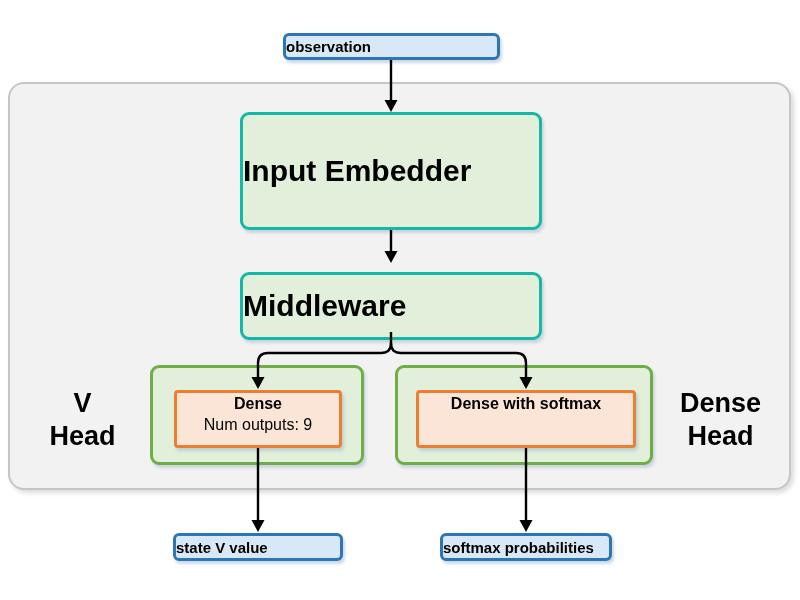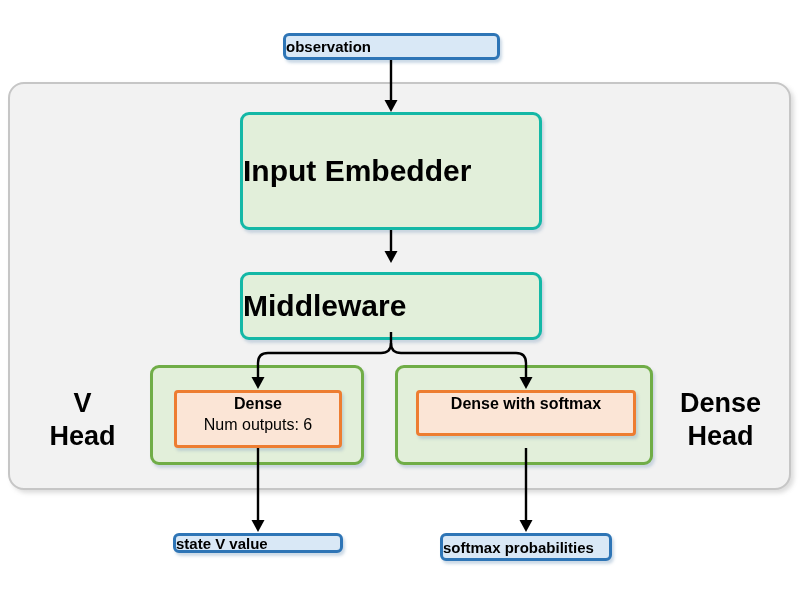--- a/index.html
+++ b/index.html
@@ -48,22 +48,22 @@
     position:absolute;text-align:center;color:#000;
     font-size:27px;font-weight:bold;line-height:33px;
   }
 
   #observation-node{left:283px;top:33px;width:217px;height:27px;}
   #input-embedder-node{left:240px;top:112px;width:302px;height:118px;}
   #middleware-node{left:240px;top:272px;width:302px;height:68px;}
   #v-head-container{left:150px;top:365px;width:214px;height:100px;}
   #v-dense-node{left:174px;top:390px;width:168px;height:58px;}
   #policy-head-container{left:395px;top:365px;width:258px;height:100px;}
-  #policy-dense-node{left:416px;top:390px;width:220px;height:46px;}
-  #state-v-node{left:173px;top:533px;width:170px;height:20px;}
+  #policy-dense-node{left:416px;top:390px;width:220px;height:58px;}
+  #state-v-node{left:173px;top:533px;width:170px;height:28px;}
   #action-prob-node{left:440px;top:533px;width:172px;height:28px;}
   #v-head-label{left:25px;top:387px;width:115px;}
   #policy-head-label{left:658px;top:387px;width:125px;}
 
   svg.arrows{
     position:absolute;left:0;top:0;width:800px;height:600px;
     pointer-events:none;
   }
   svg.arrows path,svg.arrows line{stroke:#000;stroke-width:2.4;fill:none;}
   svg.arrows polygon{fill:#000;stroke:none;}
@@ -83,21 +83,21 @@
     <span>Input Embedder</span>
   </div>
 
   <div class="node green" id="middleware-node">
     <span>Middleware</span>
   </div>
 
   <div class="node green-container" id="v-head-container"></div>
   <div class="node orange" id="v-dense-node">
     <div class="dense-title">Dense</div>
-    <div class="dense-sub">Num outputs: 6</div>
+    <div class="dense-sub">Num outputs: 9</div>
   </div>
 
   <div class="node green-container" id="policy-head-container"></div>
   <div class="node orange" id="policy-dense-node">
     <div class="dense-title">Dense with softmax</div>
   </div>
 
   <div class="head-label" id="v-head-label">
     <div>V</div>
     <div>Head</div>

